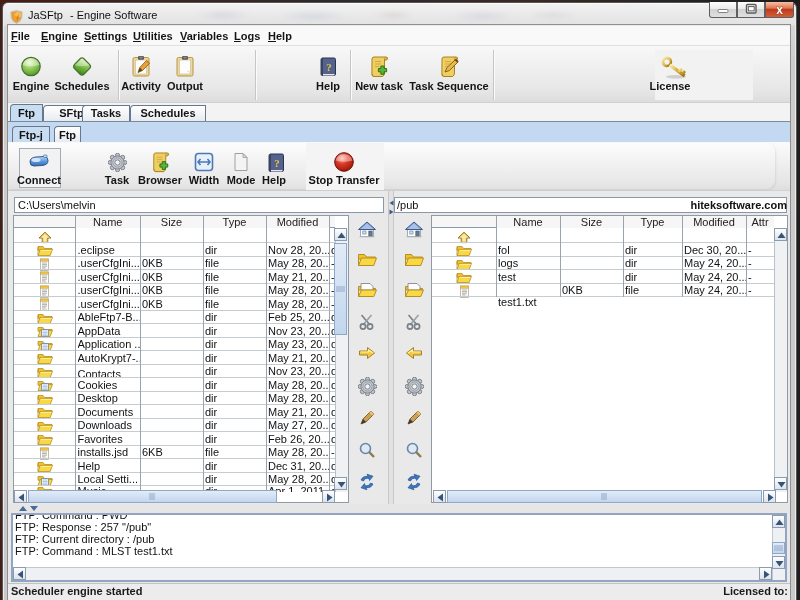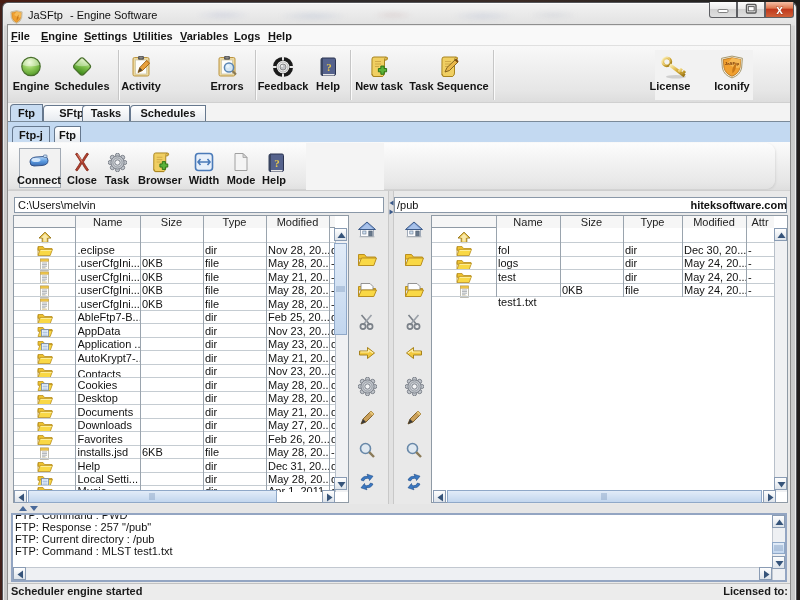--- a/index.html
+++ b/index.html
@@ -66,42 +66,29 @@
             <svg width="22" height="23" viewBox="0 0 22 23">
               <rect x="3" y="2.5" width="16" height="18.5" rx="1.5" fill="#ecd9a0" stroke="#bb9440" stroke-width="1"></rect>
               <rect x="5.5" y="5" width="11" height="14" fill="#fdfdfb" stroke="#c8c0a0" stroke-width="0.7"></rect>
               <rect x="8" y="1" width="6" height="3.8" rx="1.2" fill="#585858"></rect>
               <rect x="9.2" y="1.8" width="3.6" height="1.6" rx="0.8" fill="#8a8a8a"></rect>
               <path d="M8 17.5 L9.8 12.5 L16.5 5.5 L19.5 8.5 L12.5 15.5 Z" fill="#e8a03a" stroke="#9a6214" stroke-width="0.9"></path>
               <path d="M8 17.5 L9.8 12.5 l2.8 2.8 z" fill="#55452a"></path>
               <path d="M16.5 5.5 l3 3" stroke="#c07820" stroke-width="1.2"></path>
             </svg>
           </div>Activity</div>
-        <div class="tbtn" style="left:174px;width:90px"><div class="ico1">
+        <div class="tbtn" style="left:132px;width:90px"><div class="ico1">
             <svg width="22" height="23" viewBox="0 0 22 23">
               <rect x="3" y="2.5" width="16" height="18.5" rx="1.5" fill="#ecd9a0" stroke="#bb9440" stroke-width="1"></rect>
               <rect x="5.5" y="5" width="11" height="14" fill="#fdfdfb" stroke="#c8c0a0" stroke-width="0.7"></rect>
               <rect x="8" y="1" width="6" height="3.8" rx="1.2" fill="#585858"></rect>
               <rect x="9.2" y="1.8" width="3.6" height="1.6" rx="0.8" fill="#8a8a8a"></rect>
-              <circle cx="13" cy="12.5" r="4.6" fill="#cfe4f4" fill-opacity="0.9" stroke="#5a86b4" stroke-width="1.5"></circle>
-              <circle cx="11.8" cy="11.2" r="1.8" fill="#e8f4fc"></circle>
-              <path d="M16.5 16 L20 19.5" stroke="#8a7a55" stroke-width="2.2"></path>
-            </svg>
-          </div>Errors</div>
-        <div class="tbtn" style="left:230px;width:90px"><div class="ico1">
-            <svg width="24" height="24" viewBox="0 0 24 24">
-              <circle cx="12" cy="12" r="8.2" fill="none" stroke="#1b1b1b" stroke-width="3.8"></circle>
-              <g stroke="#e8e8e8" stroke-width="2">
-                <path d="M12 1.5 v4 M12 18.5 v4 M1.5 12 h4 M18.5 12 h4"></path>
-              </g>
-              <circle cx="12" cy="12" r="5" fill="#ececec" stroke="#a8a8a8" stroke-width="0.8"></circle>
-              <circle cx="12" cy="12" r="3" fill="#c2c4c8" stroke="#6e6e6e" stroke-width="0.7"></circle>
-              <circle cx="11" cy="11" r="1.1" fill="#f6f6f6"></circle>
-            </svg>
-          </div>Feedback</div>
+              <path d="M13.5 16 q 2 0.5 3 2" stroke="#d8d4c0" stroke-width="1" fill="none"></path>
+            </svg>
+          </div>Output</div>
         <div class="tbtn" style="left:275px;width:90px"><div class="ico1">
             <svg width="24" height="24" viewBox="0 0 24 24">
               <path d="M6 3 L18 3 Q19.5 3 19.5 4.5 L19.5 19 Q19.5 20.5 18 20.5 L6 20.5 Z" fill="#55628c" stroke="#2a3350" stroke-width="1"></path>
               <path d="M6 3 Q4.5 3 4.5 4.8 L4.5 19 Q4.5 20.5 6 20.5 L6.8 20.5 L6.8 3 Z" fill="#39445f"></path>
               <path d="M18.6 19.6 Q19 20.3 18 20.4 L7 20.4 L7 19 L18 19 Z" fill="#e8e8e8"></path>
               <text x="13" y="15.5" font-size="11" font-weight="bold" fill="#e8c84a" text-anchor="middle" font-family="Liberation Serif">?</text>
             </svg>
           </div>Help</div>
         <div class="tbtn" style="left:326px;width:90px"><div class="ico1">
             <svg width="24" height="24" viewBox="0 0 24 24">
@@ -131,31 +118,20 @@
                   <stop offset="1" stop-color="#997312"></stop>
                 </linearGradient>
               </defs>
               <ellipse cx="15" cy="21.8" rx="10" ry="1.8" fill="#9a9a9a" fill-opacity="0.4"></ellipse>
               <circle cx="5.8" cy="6.8" r="4" fill="none" stroke="url(#kg)" stroke-width="2.8"></circle>
               <path d="M8.8 9.8 L23.6 20.8" stroke="url(#kg)" stroke-width="3.4" fill="none"></path>
               <path d="M17.8 17 l3 -3.4 M21 19.4 l3 -3.4" stroke="url(#kg)" stroke-width="2.8" fill="none"></path>
               <circle cx="5.8" cy="6.8" r="4" fill="none" stroke="#fdf6d0" stroke-width="0.8" transform="translate(-0.8,-0.8)" opacity="0.5"></circle>
             </svg>
           </div>License</div>
-        <div class="tbtn" style="left:679px;width:90px"><div class="ico1">
-            <svg width="24" height="24" viewBox="0 0 24 24">
-              <g transform="scale(1.0909090909090908,1.0909090909090908)">
-                <path d="M11 1 L20.5 3 L19.8 12 Q18.5 18.5 11 21 Q3.5 18.5 2.2 12 L1.5 3 Z" fill="#f5f1e6" stroke="#9a8a5a" stroke-width="0.8"></path>
-                <path d="M11 2.5 L19 4.2 L18.4 11.5 Q17.2 17.2 11 19.5 Q4.8 17.2 3.6 11.5 L3 4.2 Z" fill="#f0a030" stroke="#b06a10" stroke-width="0.7"></path>
-                <path d="M11 2.5 L19 4.2 L18.4 11.5 Q14 13 7 8 Z" fill="#f8c060" fill-opacity="0.8"></path>
-                <text x="11" y="9" font-size="4" font-weight="bold" fill="#7a3a08" text-anchor="middle" font-family="Liberation Sans">JaSFtp</text>
-                <path d="M14.5 7 Q15.5 13 11.5 17 Q10 13 14.5 7" fill="#c87818"></path>
-              </g>
-            </svg>
-          </div>Iconify</div>
         <div class="tsep" style="left:110px"></div>
         <div class="tsep" style="left:247px"></div>
         <div class="tsep" style="left:342px"></div>
         <div class="tsep" style="left:485px"></div>
         <div id="tabrow">
           <div class="tab sel" style="left:2px;width:33px">Ftp</div>
           <div class="tab" style="left:35px;width:57px">SFtp</div>
           <div class="tab" style="left:74px;width:48px">Tasks</div>
           <div class="tab" style="left:122px;width:76px">Schedules</div>
         </div>
@@ -174,26 +150,20 @@
                     <stop offset="0" stop-color="#b8d8f8"></stop>
                     <stop offset="0.5" stop-color="#5a9ae0"></stop>
                     <stop offset="1" stop-color="#3a6ab0"></stop>
                   </linearGradient>
                 </defs>
                 <path d="M2 10 Q2 5.5 8 5 L16 4.5 Q20 4.5 20 8.5 Q20 13 14 13.5 L6 14 Q2 14 2 10 Z" fill="url(#cb)" stroke="#2a4a80" stroke-width="0.9"></path>
                 <ellipse cx="8" cy="8" rx="4.5" ry="2" fill="#e8f4ff" fill-opacity="0.8"></ellipse>
                 <rect x="15.5" y="3" width="3.5" height="2.5" rx="0.8" fill="#c8ddf0" stroke="#4a6a9a" stroke-width="0.7"></rect>
               </svg>
             </div>Connect</div>
-          <div class="t2btn" style="left:29px;width:90px"><div class="ico2">
-              <svg width="22" height="24" viewBox="0 0 22 24">
-                <path d="M6 3 Q8.5 6 11 10.8 Q13.5 6 16 3 L17.5 4 Q14.5 8.5 12.4 12 Q14.5 15.5 17.5 20 L16 21 Q13.5 18 11 13.2 Q8.5 18 6 21 L4.5 20 Q7.5 15.5 9.6 12 Q7.5 8.5 4.5 4 Z" fill="#b4402e" stroke="#7e2416" stroke-width="0.8"></path>
-                <path d="M6.5 4.5 Q9 8 11 11.5" stroke="#e08a74" stroke-width="0.9" fill="none"></path>
-              </svg>
-            </div>Close</div>
           <div class="t2btn" style="left:64px;width:90px"><div class="ico2">
               <svg width="19" height="19" viewBox="0 0 19 19">
                 <g fill="#c2c6cc" stroke="#767c84" stroke-width="0.9">
                   <circle cx="16.70" cy="9.50" r="2.1"></circle>
                   <circle cx="14.59" cy="14.59" r="2.1"></circle>
                   <circle cx="9.50" cy="16.70" r="2.1"></circle>
                   <circle cx="4.41" cy="14.59" r="2.1"></circle>
                   <circle cx="2.30" cy="9.50" r="2.1"></circle>
                   <circle cx="4.41" cy="4.41" r="2.1"></circle>
                   <circle cx="9.50" cy="2.30" r="2.1"></circle>
@@ -226,20 +196,33 @@
               </svg>
             </div>Mode</div>
           <div class="t2btn" style="left:221px;width:90px"><div class="ico2">
               <svg width="20" height="22" viewBox="0 0 20 22">
                 <path d="M6 3 L18 3 Q19.5 3 19.5 4.5 L19.5 19 Q19.5 20.5 18 20.5 L6 20.5 Z" fill="#55628c" stroke="#2a3350" stroke-width="1"></path>
                 <path d="M6 3 Q4.5 3 4.5 4.8 L4.5 19 Q4.5 20.5 6 20.5 L6.8 20.5 L6.8 3 Z" fill="#39445f"></path>
                 <path d="M18.6 19.6 Q19 20.3 18 20.4 L7 20.4 L7 19 L18 19 Z" fill="#e8e8e8"></path>
                 <text x="13" y="15.5" font-size="11" font-weight="bold" fill="#e8c84a" text-anchor="middle" font-family="Liberation Serif">?</text>
               </svg>
             </div>Help</div>
+          <div class="t2btn" style="left:291px;width:90px"><div class="ico2">
+              <svg width="24" height="24" viewBox="0 0 24 24">
+                <defs>
+                  <radialGradient id="rg" cx="0.4" cy="0.3" r="0.8">
+                    <stop offset="0" stop-color="#f6b0a0"></stop>
+                    <stop offset="0.4" stop-color="#dd3826"></stop>
+                    <stop offset="1" stop-color="#8e1206"></stop>
+                  </radialGradient>
+                </defs>
+                <circle cx="12" cy="12" r="9.3" fill="url(#rg)" stroke="#6a0e04" stroke-width="1"></circle>
+                <path d="M3.6 10.5 a 8.8 8.8 0 0 1 16.8 0 q -8.4 2.4 -16.8 0" fill="#ffffff" fill-opacity="0.4"></path>
+              </svg>
+            </div>Stop Transfer</div>
         </div>
         <div id="panels">
           <div class="pathfield" style="left:6px;width:370px">C:\Users\melvin</div>
           <div class="pathfield" style="left:386px;width:393px"></div>
           <span class="ab" style="left:389px;top:8px;font-size:11px;color:#111">/pub</span>
           <span class="ab" style="right:3px;top:8px;font-size:11px;font-weight:bold;color:#111">hiteksoftware.com</span>
         </div>
         <div class="tblbox" style="left:5px;width:336px;height:288px">
           <div class="ab" style="left:0;top:0;width:321px;height:12px;background:#f6f6f6;border-bottom:1px solid #8f9aa5"></div>
           <div class="th" style="left:61.5px;width:64.5px">Name</div>

